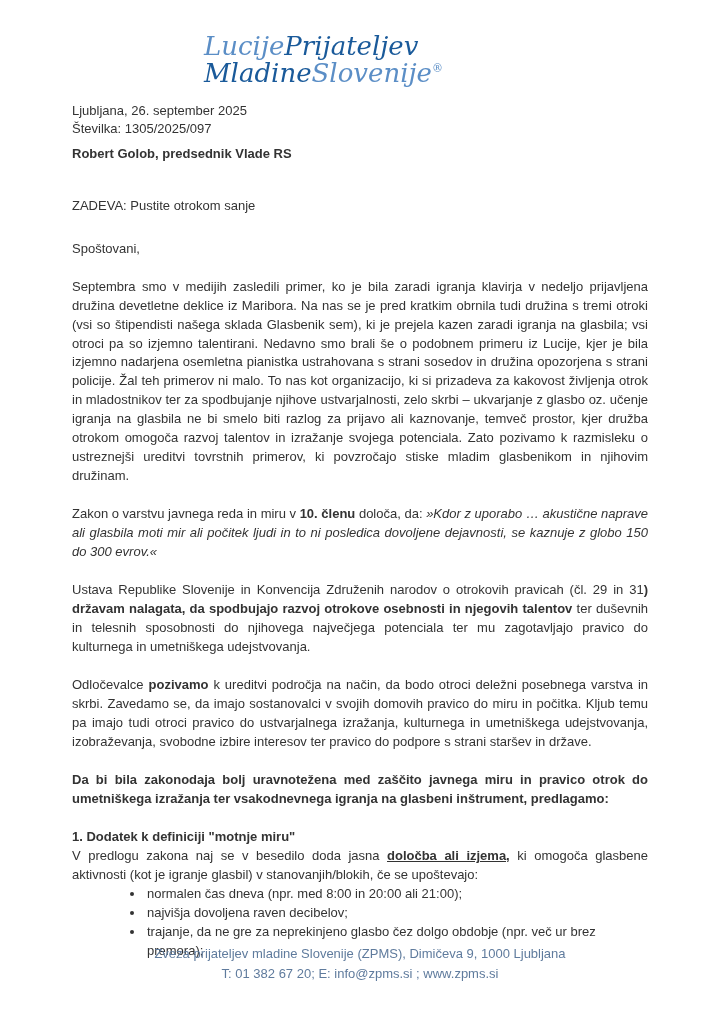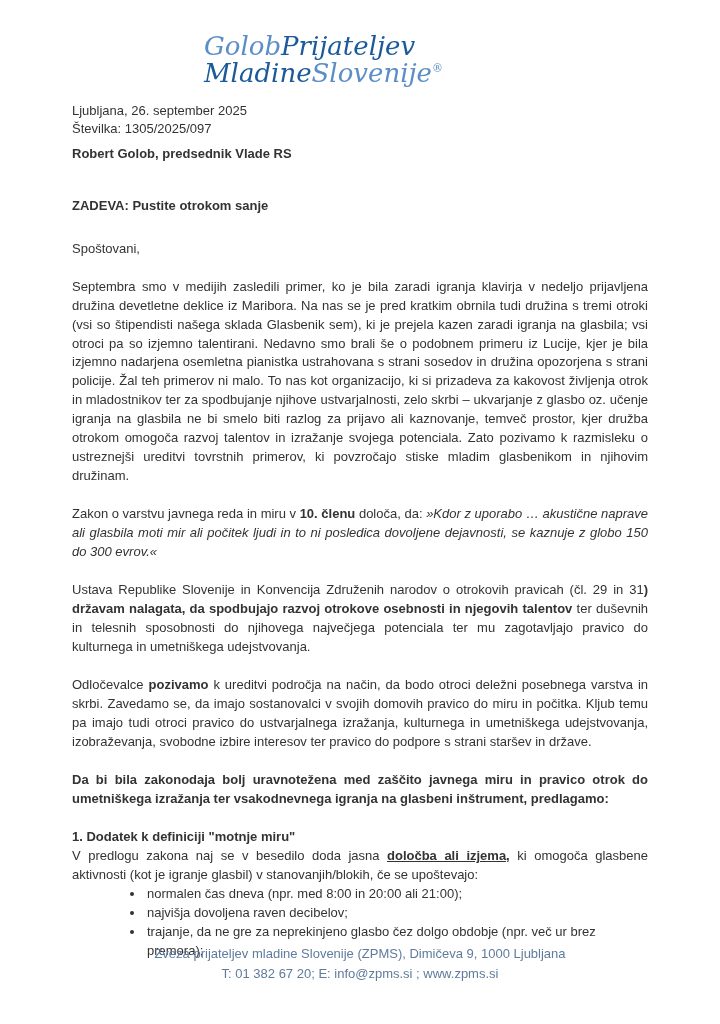--- a/index.html
+++ b/index.html
@@ -27,21 +27,21 @@
   }
   .logo .line2{text-align:left;}
   .logo .lt{color:#5b8ec6;}
   .logo .dk{color:#1a5a9a;}
   .logo sup{font-size:11px;vertical-align:super;}
   
   .meta{margin-top:16px;line-height:1.35;}
   
   .recipient{margin-top:8px;line-height:1.35;}
   .bold{font-weight:bold;}
-  .subject{margin:34px 0 0 0;font-weight:bold;}
+  .subject{margin:34px 0 0 0;font-weight:normal;}
   .salutation{margin:24px 0 0 0;}
   p.para{margin:19px 0 0 0;text-align:justify;}
   .italic{font-style:italic;}
   .bu{font-weight:bold;text-decoration:underline;}
   .sec-heading{margin:19px 0 0 0;font-weight:bold;}
   .sec-body{margin:0;text-align:justify;}
   ul.bullets{margin:0;padding:0 0 0 73px;text-align:left;}
   ul.bullets li{list-style-type:disc;padding-left:2px;margin:0;}
   
   .footer{
@@ -52,21 +52,21 @@
     line-height:1.55;
     color:#5f7b9d;
   }
 </style>
 </head>
 <body>
 
 <div class="page">
 
   <div class="logo">
-    <div class="line1"><span class="lt">Golob</span><span class="dk">Prijateljev</span></div>
+    <div class="line1"><span class="lt">Lucije</span><span class="dk">Prijateljev</span></div>
     <div class="line2"><span class="dk">Mladine</span><span class="lt">Slovenije</span><sup class="lt">®</sup></div>
   </div>
 
   <div class="content">
 
     <div class="meta">
       <div>Ljubljana, 26. september 2025</div>
       <div>Številka: 1305/2025/097</div>
     </div>
 

